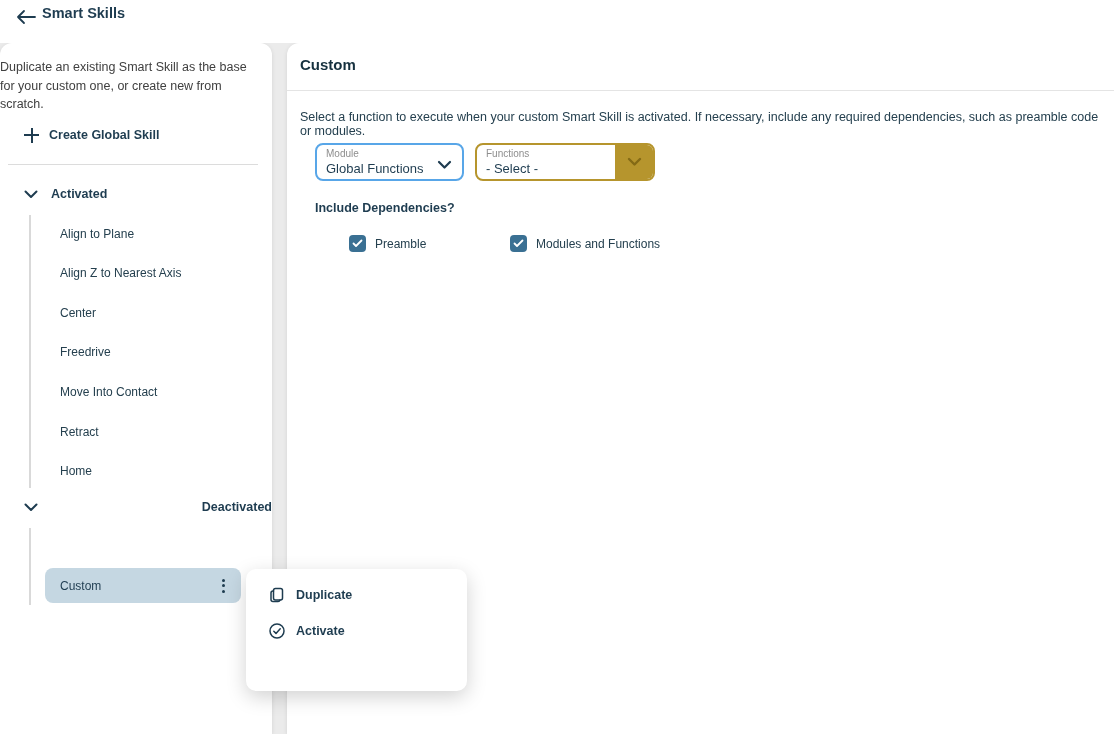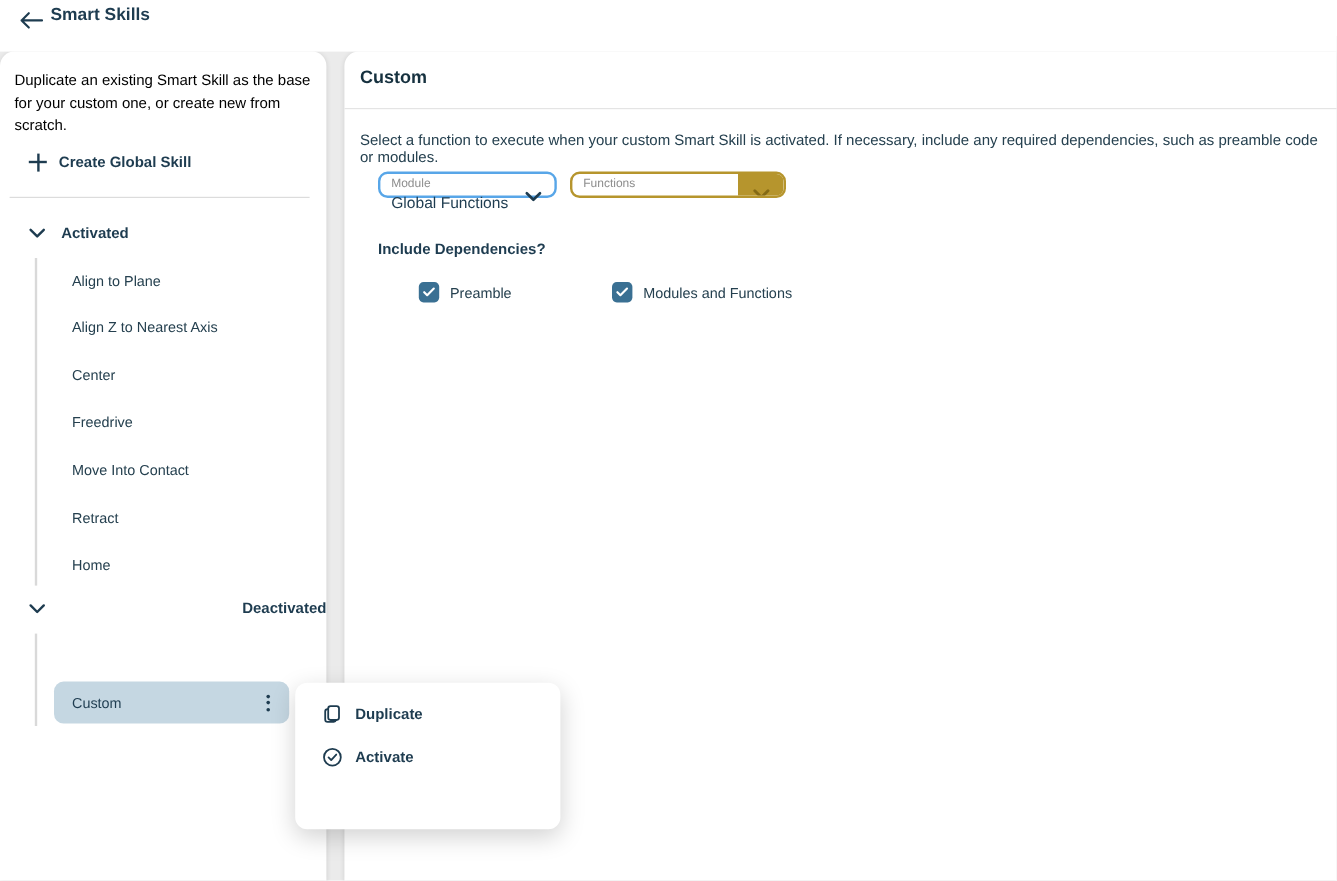--- a/index.html
+++ b/index.html
@@ -15,21 +15,21 @@
   .back-btn { position:absolute; left:12px; top:4px; width:28px; height:26px; display:flex; align-items:center; justify-content:center; cursor:pointer; background:none; border:none; }
   .topbar-title { position:absolute; left:42px; top:5px; font-size:14.5px; font-weight:bold; color:#1e3c50; }
 
   
   .workspace { position:absolute; left:0; top:30px; width:1114px; height:704px; background:#ebebeb; z-index:1; }
 
   .card { background:#ffffff; box-shadow:0 1px 4px rgba(0,0,0,0.10); position:absolute; }
 
   
   .sidebar { left:0; top:43px; width:272px; height:691px; border-radius:12px 12px 0 0; z-index:2; }
-  .sidebar-desc { position:absolute; left:12px; top:15px; width:250px; font-size:12.5px; line-height:18.5px; color:#000000; }
+  .sidebar-desc { position:absolute; left:0; top:15px; width:250px; font-size:12.5px; line-height:18.5px; color:#404040; }
   .create-skill { position:absolute; left:24px; top:78px; height:28px; display:flex; align-items:center; gap:10px; cursor:pointer; background:none; border:none; }
   .plus-icon { width:15px; height:15px; position:relative; }
   .plus-icon::before, .plus-icon::after { content:""; position:absolute; background:#1e3c50; }
   .plus-icon::before { left:6.5px; top:0; width:2px; height:15px; }
   .plus-icon::after { left:0; top:6.5px; width:15px; height:2px; }
   .create-skill span.lbl { font-size:12.5px; font-weight:bold; color:#1e3c50; }
   .sidebar-divider { position:absolute; left:8px; top:121px; width:250px; height:1px; background:#dcdcdc; }
 
   .section-header { position:absolute; left:0; width:272px; height:22px; display:flex; align-items:center; cursor:pointer; }
   .section-header .chev { margin-left:24px; display:flex; }
@@ -53,21 +53,21 @@
   .menu-item { height:36px; display:flex; align-items:center; cursor:pointer; }
   .menu-item .mi-icon { margin-left:22px; width:18px; height:18px; display:flex; align-items:center; justify-content:center; }
   .menu-item .mi-lbl { margin-left:10px; font-size:12.5px; font-weight:bold; color:#1e3c50; }
 
   
   .main { left:287px; top:43px; width:827px; height:691px; border-radius:12px 0 0 0; z-index:2; }
   .main-title { position:absolute; left:13px; top:13px; font-size:15px; font-weight:bold; color:#16313f; }
   .main-divider { position:absolute; left:0; top:47px; width:827px; height:1px; background:#e4e4e4; }
   .main-desc { position:absolute; left:13px; top:67px; width:810px; font-size:12.5px; color:#25404f; }
 
-  .dd { position:absolute; top:100px; height:22px; border-radius:8px; background:#ffffff; cursor:pointer; }
+  .dd { position:absolute; top:100px; height:38px; border-radius:8px; background:#ffffff; cursor:pointer; }
   .dd .dd-label { position:absolute; left:9px; top:3px; font-size:10px; color:#8e8e8e; }
   .dd .dd-value { position:absolute; left:9px; top:16px; font-size:13px; color:#1e3c50; }
   .dd-module { left:28px; width:149px; border:2px solid #58a6e8; }
   .dd-module .dd-chev { position:absolute; right:10px; top:11px; }
   .dd-functions { left:188px; width:180px; border:2px solid #b6952d; overflow:hidden; }
   .dd-functions .gold-btn { position:absolute; right:0; top:0; width:38px; height:34px; background:#b6952d; display:flex; align-items:center; justify-content:center; cursor:pointer; border:none; }
 
   .dep-label { position:absolute; left:28px; top:158px; font-size:12.5px; font-weight:bold; color:#1e3c50; }
 
   .chk-row { position:absolute; top:192px; left:29px; display:flex; align-items:center;margin-left:33px; }

